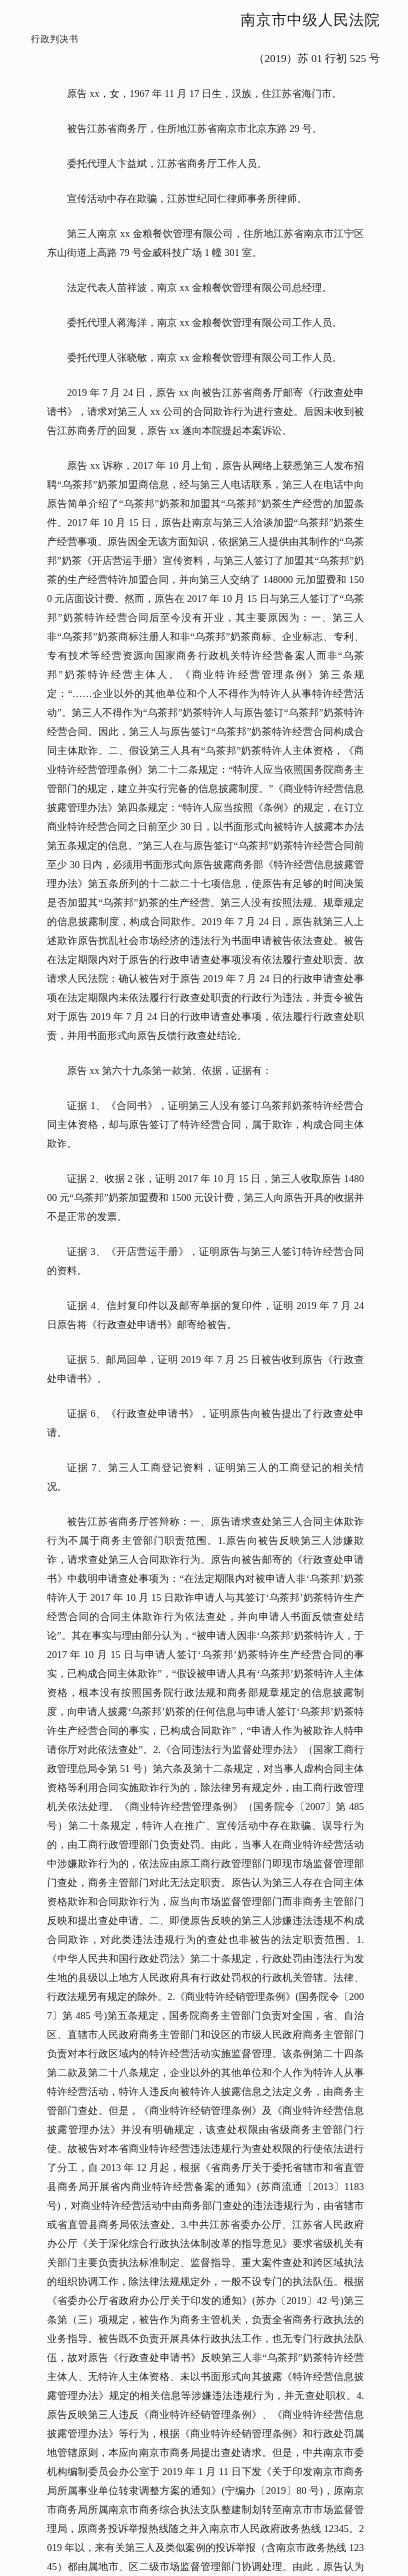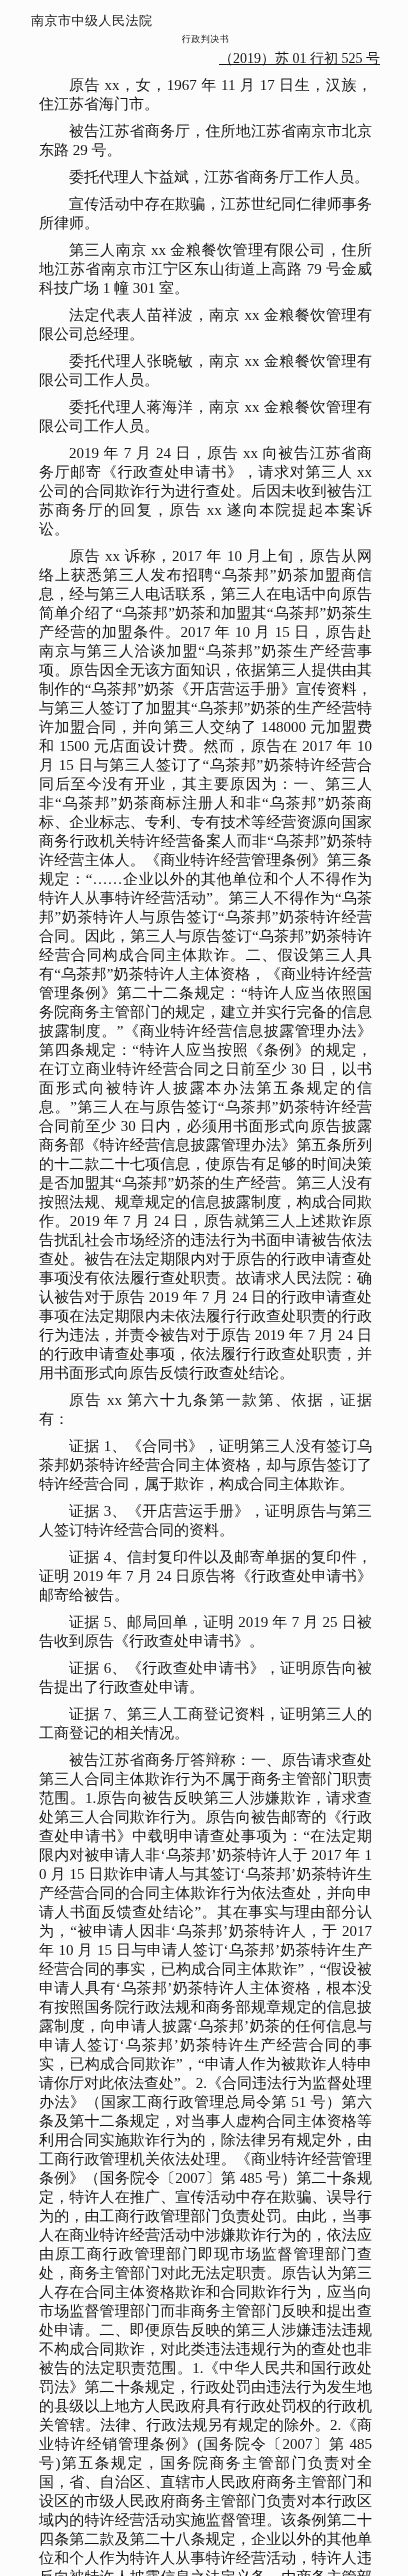--- a/index.html
+++ b/index.html
@@ -12,66 +12,65 @@
     color: #161616;
   }
   .page {
     box-sizing: border-box;
     width: 409px;
     height: 2697px;
     padding: 11.3px 29px 0 31px;
     background: #fcfcfc;
   }
   .court-name {
-    text-align: left;
-    font-size: 13px;
+    text-align: right;
+    font-size: 15px;
     line-height: 19px;
     letter-spacing: 0.5px;
   }
   .doc-type {
-    text-align: center;
     font-size: 9px;
     line-height: 19px;
     letter-spacing: 0.5px;
   }
   .case-number {
     text-align: right;
-    font-size: 14px;
+    font-size: 11px;
     line-height: 19px;
-    text-decoration: underline;
   }
   .para {
-    margin: 8px;
-    font-size: 15px;
+    margin: 16px;
+    font-size: 10px;
     line-height: 19px;
     text-align: justify;
     text-indent: 2em;
     word-break: break-all;
   }
 </style>
 </head>
 <body>
 
 <div class="page">
   <div class="court-name">南京市中级人民法院</div>
   <div class="doc-type">行政判决书</div>
   <div class="case-number">（2019）苏 01 行初 525 号</div>
   <div>
       <p class="para">原告 xx，女，1967 年 11 月 17 日生，汉族，住江苏省海门市。</p>
       <p class="para">被告江苏省商务厅，住所地江苏省南京市北京东路 29 号。</p>
       <p class="para">委托代理人卞益斌，江苏省商务厅工作人员。</p>
       <p class="para">宣传活动中存在欺骗，江苏世纪同仁律师事务所律师。</p>
       <p class="para">第三人南京 xx 金粮餐饮管理有限公司，住所地江苏省南京市江宁区东山街道上高路 79 号金威科技广场 1 幢 301 室。</p>
       <p class="para">法定代表人苗祥波，南京 xx 金粮餐饮管理有限公司总经理。</p>
+      <p class="para">委托代理人蒋海洋，南京 xx 金粮餐饮管理有限公司工作人员。</p>
       <p class="para">委托代理人张晓敏，南京 xx 金粮餐饮管理有限公司工作人员。</p>
-      <p class="para">委托代理人蒋海洋，南京 xx 金粮餐饮管理有限公司工作人员。</p>
       <p class="para">2019 年 7 月 24 日，原告 xx 向被告江苏省商务厅邮寄《行政查处申请书》，请求对第三人 xx 公司的合同欺诈行为进行查处。后因未收到被告江苏商务厅的回复，原告 xx 遂向本院提起本案诉讼。</p>
       <p class="para">原告 xx 诉称，2017 年 10 月上旬，原告从网络上获悉第三人发布招聘“乌茶邦”奶茶加盟商信息，经与第三人电话联系，第三人在电话中向原告简单介绍了“乌茶邦”奶茶和加盟其“乌茶邦”奶茶生产经营的加盟条件。2017 年 10 月 15 日，原告赴南京与第三人洽谈加盟“乌茶邦”奶茶生产经营事项。原告因全无该方面知识，依据第三人提供由其制作的“乌茶邦”奶茶《开店营运手册》宣传资料，与第三人签订了加盟其“乌茶邦”奶茶的生产经营特许加盟合同，并向第三人交纳了 148000 元加盟费和 1500 元店面设计费。然而，原告在 2017 年 10 月 15 日与第三人签订了“乌茶邦”奶茶特许经营合同后至今没有开业，其主要原因为：一、第三人非“乌茶邦”奶茶商标注册人和非“乌茶邦”奶茶商标、企业标志、专利、专有技术等经营资源向国家商务行政机关特许经营备案人而非“乌茶邦”奶茶特许经营主体人。《商业特许经营管理条例》第三条规定：“……企业以外的其他单位和个人不得作为特许人从事特许经营活动”。第三人不得作为“乌茶邦”奶茶特许人与原告签订“乌茶邦”奶茶特许经营合同。因此，第三人与原告签订“乌茶邦”奶茶特许经营合同构成合同主体欺诈。二、假设第三人具有“乌茶邦”奶茶特许人主体资格，《商业特许经营管理条例》第二十二条规定：“特许人应当依照国务院商务主管部门的规定，建立并实行完备的信息披露制度。”《商业特许经营信息披露管理办法》第四条规定：“特许人应当按照《条例》的规定，在订立商业特许经营合同之日前至少 30 日，以书面形式向被特许人披露本办法第五条规定的信息。”第三人在与原告签订“乌茶邦”奶茶特许经营合同前至少 30 日内，必须用书面形式向原告披露商务部《特许经营信息披露管理办法》第五条所列的十二款二十七项信息，使原告有足够的时间决策是否加盟其“乌茶邦”奶茶的生产经营。第三人没有按照法规、规章规定的信息披露制度，构成合同欺作。2019 年 7 月 24 日，原告就第三人上述欺诈原告扰乱社会市场经济的违法行为书面申请被告依法查处。被告在法定期限内对于原告的行政申请查处事项没有依法履行查处职责。故请求人民法院：确认被告对于原告 2019 年 7 月 24 日的行政申请查处事项在法定期限内未依法履行行政查处职责的行政行为违法，并责令被告对于原告 2019 年 7 月 24 日的行政申请查处事项，依法履行行政查处职责，并用书面形式向原告反馈行政查处结论。</p>
       <p class="para">原告 xx 第六十九条第一款第、依据，证据有：</p>
       <p class="para">证据 1、《合同书》，证明第三人没有签订乌茶邦奶茶特许经营合同主体资格，却与原告签订了特许经营合同，属于欺诈，构成合同主体欺诈。</p>
+      <p class="para">证据 2、收据 2 张，证明 2017 年 10 月 15 日，第三人收取原告 148000 元“乌茶邦”奶茶加盟费和 1500 元设计费，第三人向原告开具的收据并不是正常的发票。</p>
       <p class="para">证据 3、《开店营运手册》，证明原告与第三人签订特许经营合同的资料。</p>
       <p class="para">证据 4、信封复印件以及邮寄单据的复印件，证明 2019 年 7 月 24 日原告将《行政查处申请书》邮寄给被告。</p>
       <p class="para">证据 5、邮局回单，证明 2019 年 7 月 25 日被告收到原告《行政查处申请书》。</p>
       <p class="para">证据 6、《行政查处申请书》，证明原告向被告提出了行政查处申请。</p>
       <p class="para">证据 7、第三人工商登记资料，证明第三人的工商登记的相关情况。</p>
       <p class="para">被告江苏省商务厅答辩称：一、原告请求查处第三人合同主体欺诈行为不属于商务主管部门职责范围。1.原告向被告反映第三人涉嫌欺诈，请求查处第三人合同欺诈行为。原告向被告邮寄的《行政查处申请书》中载明申请查处事项为：“在法定期限内对被申请人非‘乌茶邦’奶茶特许人于 2017 年 10 月 15 日欺诈申请人与其签订‘乌茶邦’奶茶特许生产经营合同的合同主体欺诈行为依法查处，并向申请人书面反馈查处结论”。其在事实与理由部分认为，“被申请人因非‘乌茶邦’奶茶特许人，于 2017 年 10 月 15 日与申请人签订‘乌茶邦’奶茶特许生产经营合同的事实，已构成合同主体欺诈”，“假设被申请人具有‘乌茶邦’奶茶特许人主体资格，根本没有按照国务院行政法规和商务部规章规定的信息披露制度，向申请人披露‘乌茶邦’奶茶的任何信息与申请人签订‘乌茶邦’奶茶特许生产经营合同的事实，已构成合同欺诈”，“申请人作为被欺诈人特申请你厅对此依法查处”。2.《合同违法行为监督处理办法》（国家工商行政管理总局令第 51 号）第六条及第十二条规定，对当事人虚构合同主体资格等利用合同实施欺诈行为的，除法律另有规定外，由工商行政管理机关依法处理。《商业特许经营管理条例》（国务院令〔2007〕第 485 号）第二十条规定，特许人在推广、宣传活动中存在欺骗、误导行为的，由工商行政管理部门负责处罚。由此，当事人在商业特许经营活动中涉嫌欺诈行为的，依法应由原工商行政管理部门即现市场监督管理部门查处，商务主管部门对此无法定职责。原告认为第三人存在合同主体资格欺诈和合同欺诈行为，应当向市场监督管理部门而非商务主管部门反映和提出查处申请。二、即便原告反映的第三人涉嫌违法违规不构成合同欺诈，对此类违法违规行为的查处也非被告的法定职责范围。1.《中华人民共和国行政处罚法》第二十条规定，行政处罚由违法行为发生地的县级以上地方人民政府具有行政处罚权的行政机关管辖。法律、行政法规另有规定的除外。2.《商业特许经销管理条例》(国务院令〔2007〕第 485 号)第五条规定，国务院商务主管部门负责对全国，省、自治区、直辖市人民政府商务主管部门和设区的市级人民政府商务主管部门负责对本行政区域内的特许经营活动实施监督管理。该条例第二十四条第二款及第二十八条规定，企业以外的其他单位和个人作为特许人从事特许经营活动，特许人违反向被特许人披露信息之法定义务，由商务主管部门查处。但是，《商业特许经销管理条例》及《商业特许经营信息披露管理办法》并没有明确规定，该查处权限由省级商务主管部门行使。故被告对本省商业特许经营违法违规行为查处权限的行使依法进行了分工，自 2013 年 12 月起，根据《省商务厅关于委托省辖市和省直管县商务局开展省内商业特许经营备案的通知》(苏商流通〔2013〕1183 号)，对商业特许经营活动中由商务部门查处的违法违规行为，由省辖市或省直管县商务局依法查处。3.中共江苏省委办公厅、江苏省人民政府办公厅《关于深化综合行政执法体制改革的指导意见》要求省级机关有关部门主要负责执法标准制定、监督指导、重大案件查处和跨区域执法的组织协调工作，除法律法规规定外，一般不设专门的执法队伍。根据《省委办公厅省政府办公厅关于印发的通知》(苏办〔2019〕42 号)第三条第（三）项规定，被告作为商务主管机关，负责全省商务行政执法的业务指导。被告既不负责开展具体行政执法工作，也无专门行政执法队伍，故对原告《行政查处申请书》反映第三人非“乌茶邦”奶茶特许经营主体人、无特许人主体资格、未以书面形式向其披露《特许经营信息披露管理办法》规定的相关信息等涉嫌违法违规行为，并无查处职权。4.原告反映第三人违反《商业特许经销管理条例》、《商业特许经营信息披露管理办法》等行为，根据《商业特许经销管理条例》和行政处罚属地管辖原则，本应向南京市商务局提出查处请求。但是，中共南京市委机构编制委员会办公室于 2019 年 1 月 11 日下发《关于印发南京市商务局所属事业单位转隶调整方案的通知》(宁编办〔2019〕80 号)，原南京市商务局所属南京市商务综合执法支队整建制划转至南京市市场监督管理局，原商务投诉举报热线随之并入南京市人民政府政务热线 12345。2019 年以，来有关第三人及类似案例的投诉举报（含南京市政务热线 12345）都由属地市、区二级市场监督管理部门协调处理。由此，原告认为第三人涉嫌违反《商业特许经销管理条例》、《特许经营信息披露管理办法》等规定，应向市场监督管理局反映并提出查处申请，被告及南京市商务局均无查处权限。三、被告已对原告提出的查处请求作出相应处理，未对第三人进行查处不构成违法。1.被告于 2019 年 7 月 26 日收到原告查处申请后，即于 2019 年 8 月 5 日将原告《行政查处申请书》及相关材料转给了南京市商务局，并进行了初步沟通。2.2019 年 10 月 28 日，被告收到南京市商务局《关于“南京 xx 金粮餐饮管理有限公司”信访事项调查了解的情况报告》，作出《关于 xx 对南京 xx 金粮餐饮管理有限公司行政查处申请行事项的回复》，书面告知原告对其请求事项无法定查处职责，建议原告向市场监督管理局反映相关诉求。该回复连同南京市商务局《关于“南京 xx 金粮餐饮管理有限公司”信访事项调查了解的情况报告》一并寄给了原告。3.行政相对人要求行政机关履行法定职责，应以行政机关具有相应的法定职责为前提。如上所述，被告对原告的请求事项并无法定查处职责，故未对第三人进行查处不构成违法。原告关于确认被告未履行行政查处职责的行政行为违法、判决履行查处职责并反馈查处结论的诉讼请求依法不能支持。四、原告提出的查处请求实属信访事项，对信访事项是否答复或迟延答复不属于人民法院行政诉讼的受案范围，原告的起诉依法应裁定驳回。1.根据《信访条例》第二条规定，公民、法人或者其他组织采用书信、电子邮件、传真、电话、走访等形式，向各级人民政府、县级以上人民政府工作部门反映情况，提出建议、意见或者投诉请求，依法由有关行政机关处理的活动为信访。被告对原告的查处请求无法定职责，故按信访事项处理并无不妥。2.根据《最高人民法院关于适用的解释》第一条第二款第（九）项规定，行政机关针对信访事项作出的登记、受理、交办、转送、复查、复核意见等行为，不属于人民法院行政诉讼的受案范围。根据《信访条例》规定，如原告对信访事项处理意见不服，应依法在法定期限内向上一级行政机关申请复核、复查；如认为行政机关未在法定期限内办结信访事项的，应向上级行政机关反映，而不能向人民法院提起诉讼。3.根据《最高人民法院关于适用的解释》第六十九条第一款第(一)项规定，不属于人民法院受案范围的，已经立案的，人民法院应当裁定驳回起诉。据此，原告提起的本次诉讼不符合起诉条件，应予裁定驳回。综上，原告向被告提出的查处事项系信访事项，其起诉依法应予以驳回。即便不属于信访事项，被告对其提出的查处申请无查处权，其诉讼请求也不能成立。请求法院查明事实并依法驳回原告起诉。</p>
       <p class="para">被告江苏商务厅向本院提交如下证据、依据，证据有：</p>
       <p class="para">证据 1、江苏省商务厅信访事项阅办单；</p>
       <p class="para">证据 2、行政查处申请书；</p>
       <p class="para">证据 3、身份证复印件；</p>

